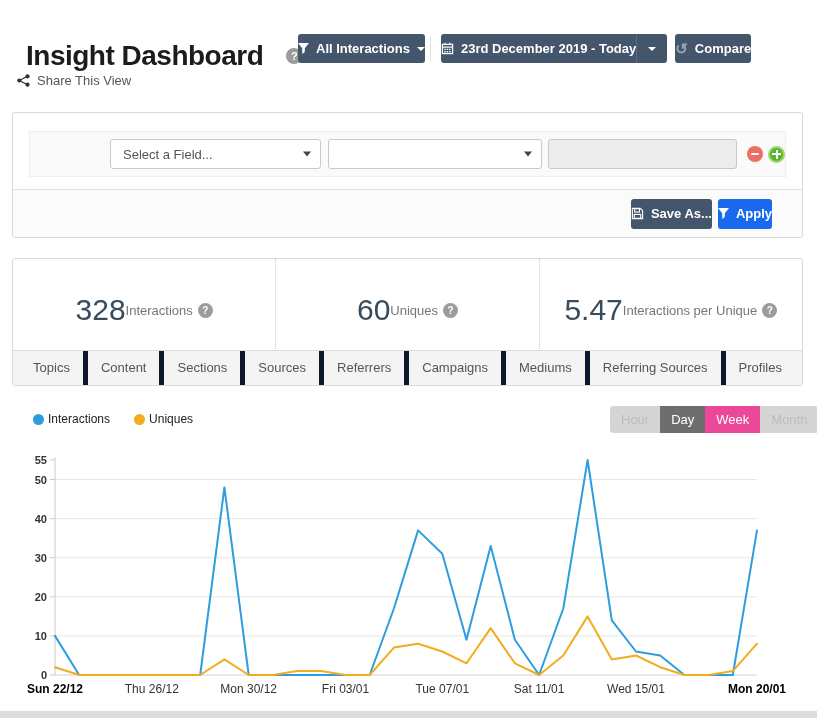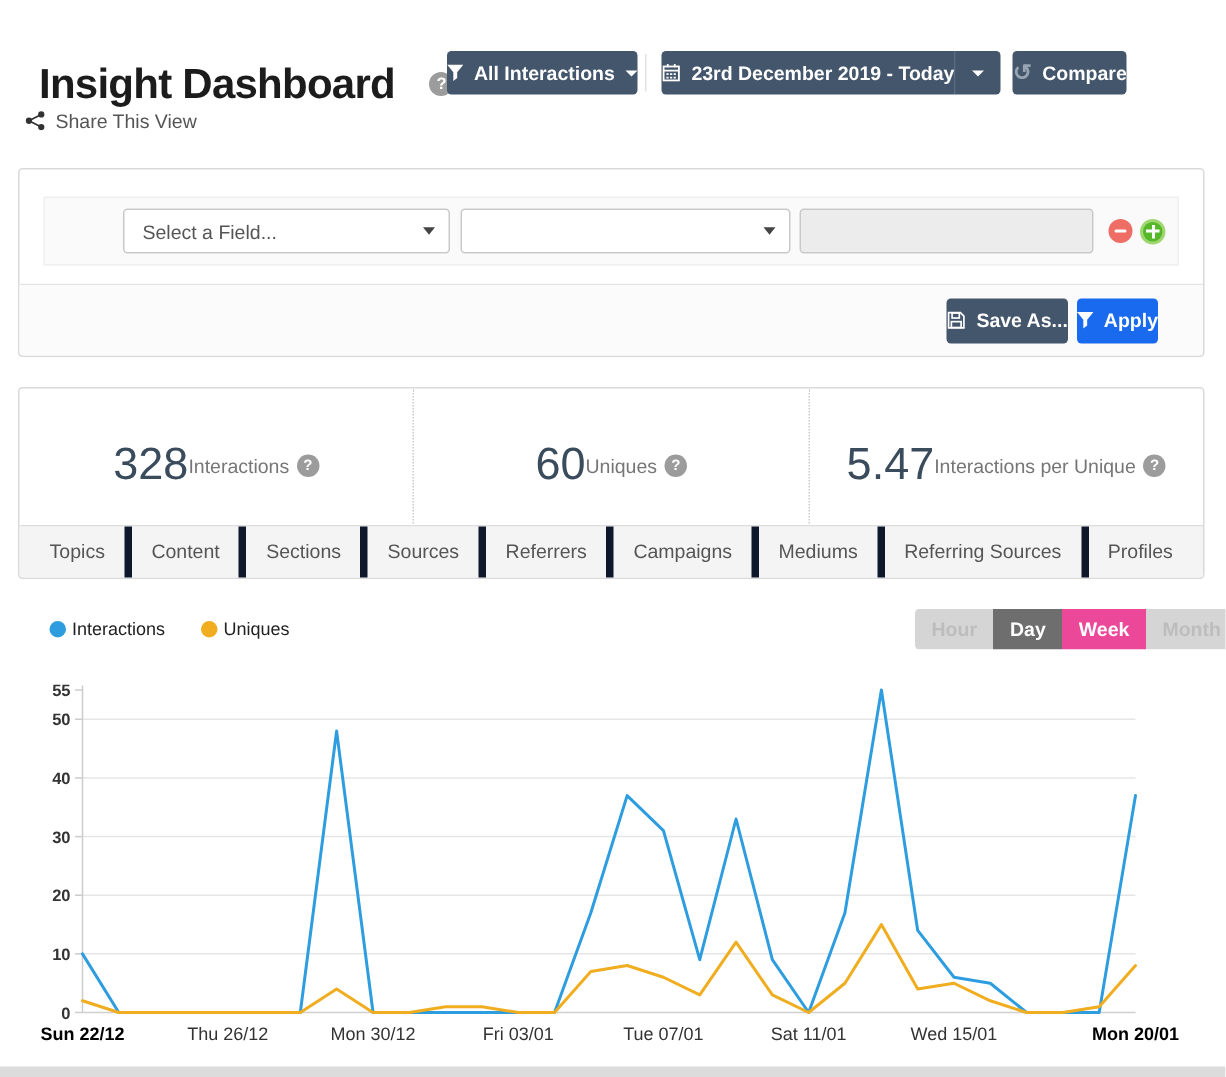--- a/index.html
+++ b/index.html
@@ -30,21 +30,21 @@
   
   .filter-card{position:absolute;left:12px;top:112px;width:791px;height:126px;
     border:1px solid #d9d9d9;border-radius:3px;background:#fff;box-sizing:border-box}
   .rule-row{position:absolute;left:16px;right:16px;top:18px;height:46px;background:#fafafa;
     border:1px solid #efefef;display:flex;align-items:center;box-sizing:border-box}
   .select{position:relative;width:218px;height:30px;background:#fff;border:1px solid #c9c9c9;
     border-radius:3px;display:flex;align-items:center;padding:0 12px;font-size:13px;color:#555;
     box-sizing:border-box;cursor:pointer}
   .select .sel-caret{position:absolute;right:9px;top:50%;transform:translateY(-50%);
     width:0;height:0;border-left:4px solid transparent;border-right:4px solid transparent;border-top:5px solid #444}
-  .select-field{margin-left:52px}
+  .select-field{margin-left:80px}
   .select-operator{width:220px;margin-left:7px}
   .filter-input{width:196px;height:30px;margin-left:6px;background:#ececec;border:1px solid #c9c9c9;
     border-radius:3px;box-sizing:border-box;font-family:inherit}
   .circle-ic{width:16px;height:16px;border-radius:50%;display:inline-flex;align-items:center;
     justify-content:center;cursor:pointer;flex:0 0 auto}
   .ic-minus{background:#ee6e66;margin-left:10px}
   .ic-minus::before{content:"";width:8px;height:2px;background:#fff;border-radius:1px}
   .ic-plus{background:#57b72a;border:2px solid #9ed66f;width:13px;height:13px;margin-left:5px;position:relative}
   .ic-plus::before{content:"";position:absolute;width:9px;height:2px;background:#fff;left:2px;top:5.5px}
   .ic-plus::after{content:"";position:absolute;width:2px;height:9px;background:#fff;left:5.5px;top:2px}
@@ -64,21 +64,21 @@
   .stat-help{width:15px;height:15px;font-size:10px}
   .tabs{position:absolute;left:0;right:0;bottom:0;height:34px;background:#f4f4f4;border-top:1px solid #ddd;
     display:flex;justify-content:center;border-radius:0 0 3px 3px}
   .tab{padding:0 13px;font-size:13px;color:#555;line-height:33px;cursor:pointer;white-space:nowrap}
   .tab + .tab{border-left:5px solid #0f172a}
   
   .legend{position:absolute;left:33px;top:412px;display:flex;gap:24px}
   .legend-item{display:flex;align-items:center;gap:4px;font-size:12px;color:#222;cursor:pointer}
   .legend-dot{width:11px;height:11px;border-radius:50%;flex:0 0 auto}
   .interval-group{position:absolute;left:610px;top:406px;display:flex;border-radius:3px;overflow:hidden}
-  .interval-btn{height:27px;line-height:27px;padding:0 11px;font-size:13px;font-weight:bold;border:none;
+  .interval-btn{height:27px;line-height:27px;padding:0 11px;font-size:13px;font-weight:normal;border:none;
     font-family:inherit;cursor:pointer}
   .iv-disabled{background:#d5d5d5;color:#bdbdbd;cursor:default}
   .iv-active{background:#6e6e6e;color:#fff}
   .iv-normal{background:#ec4899;color:#fff}
   #chart-svg{position:absolute;left:0;top:445px}
   .bottom-strip{position:absolute;left:0;top:711px;width:817px;height:7px;background:#dcdcdc}
 </style>
 </head>
 <body>
 

